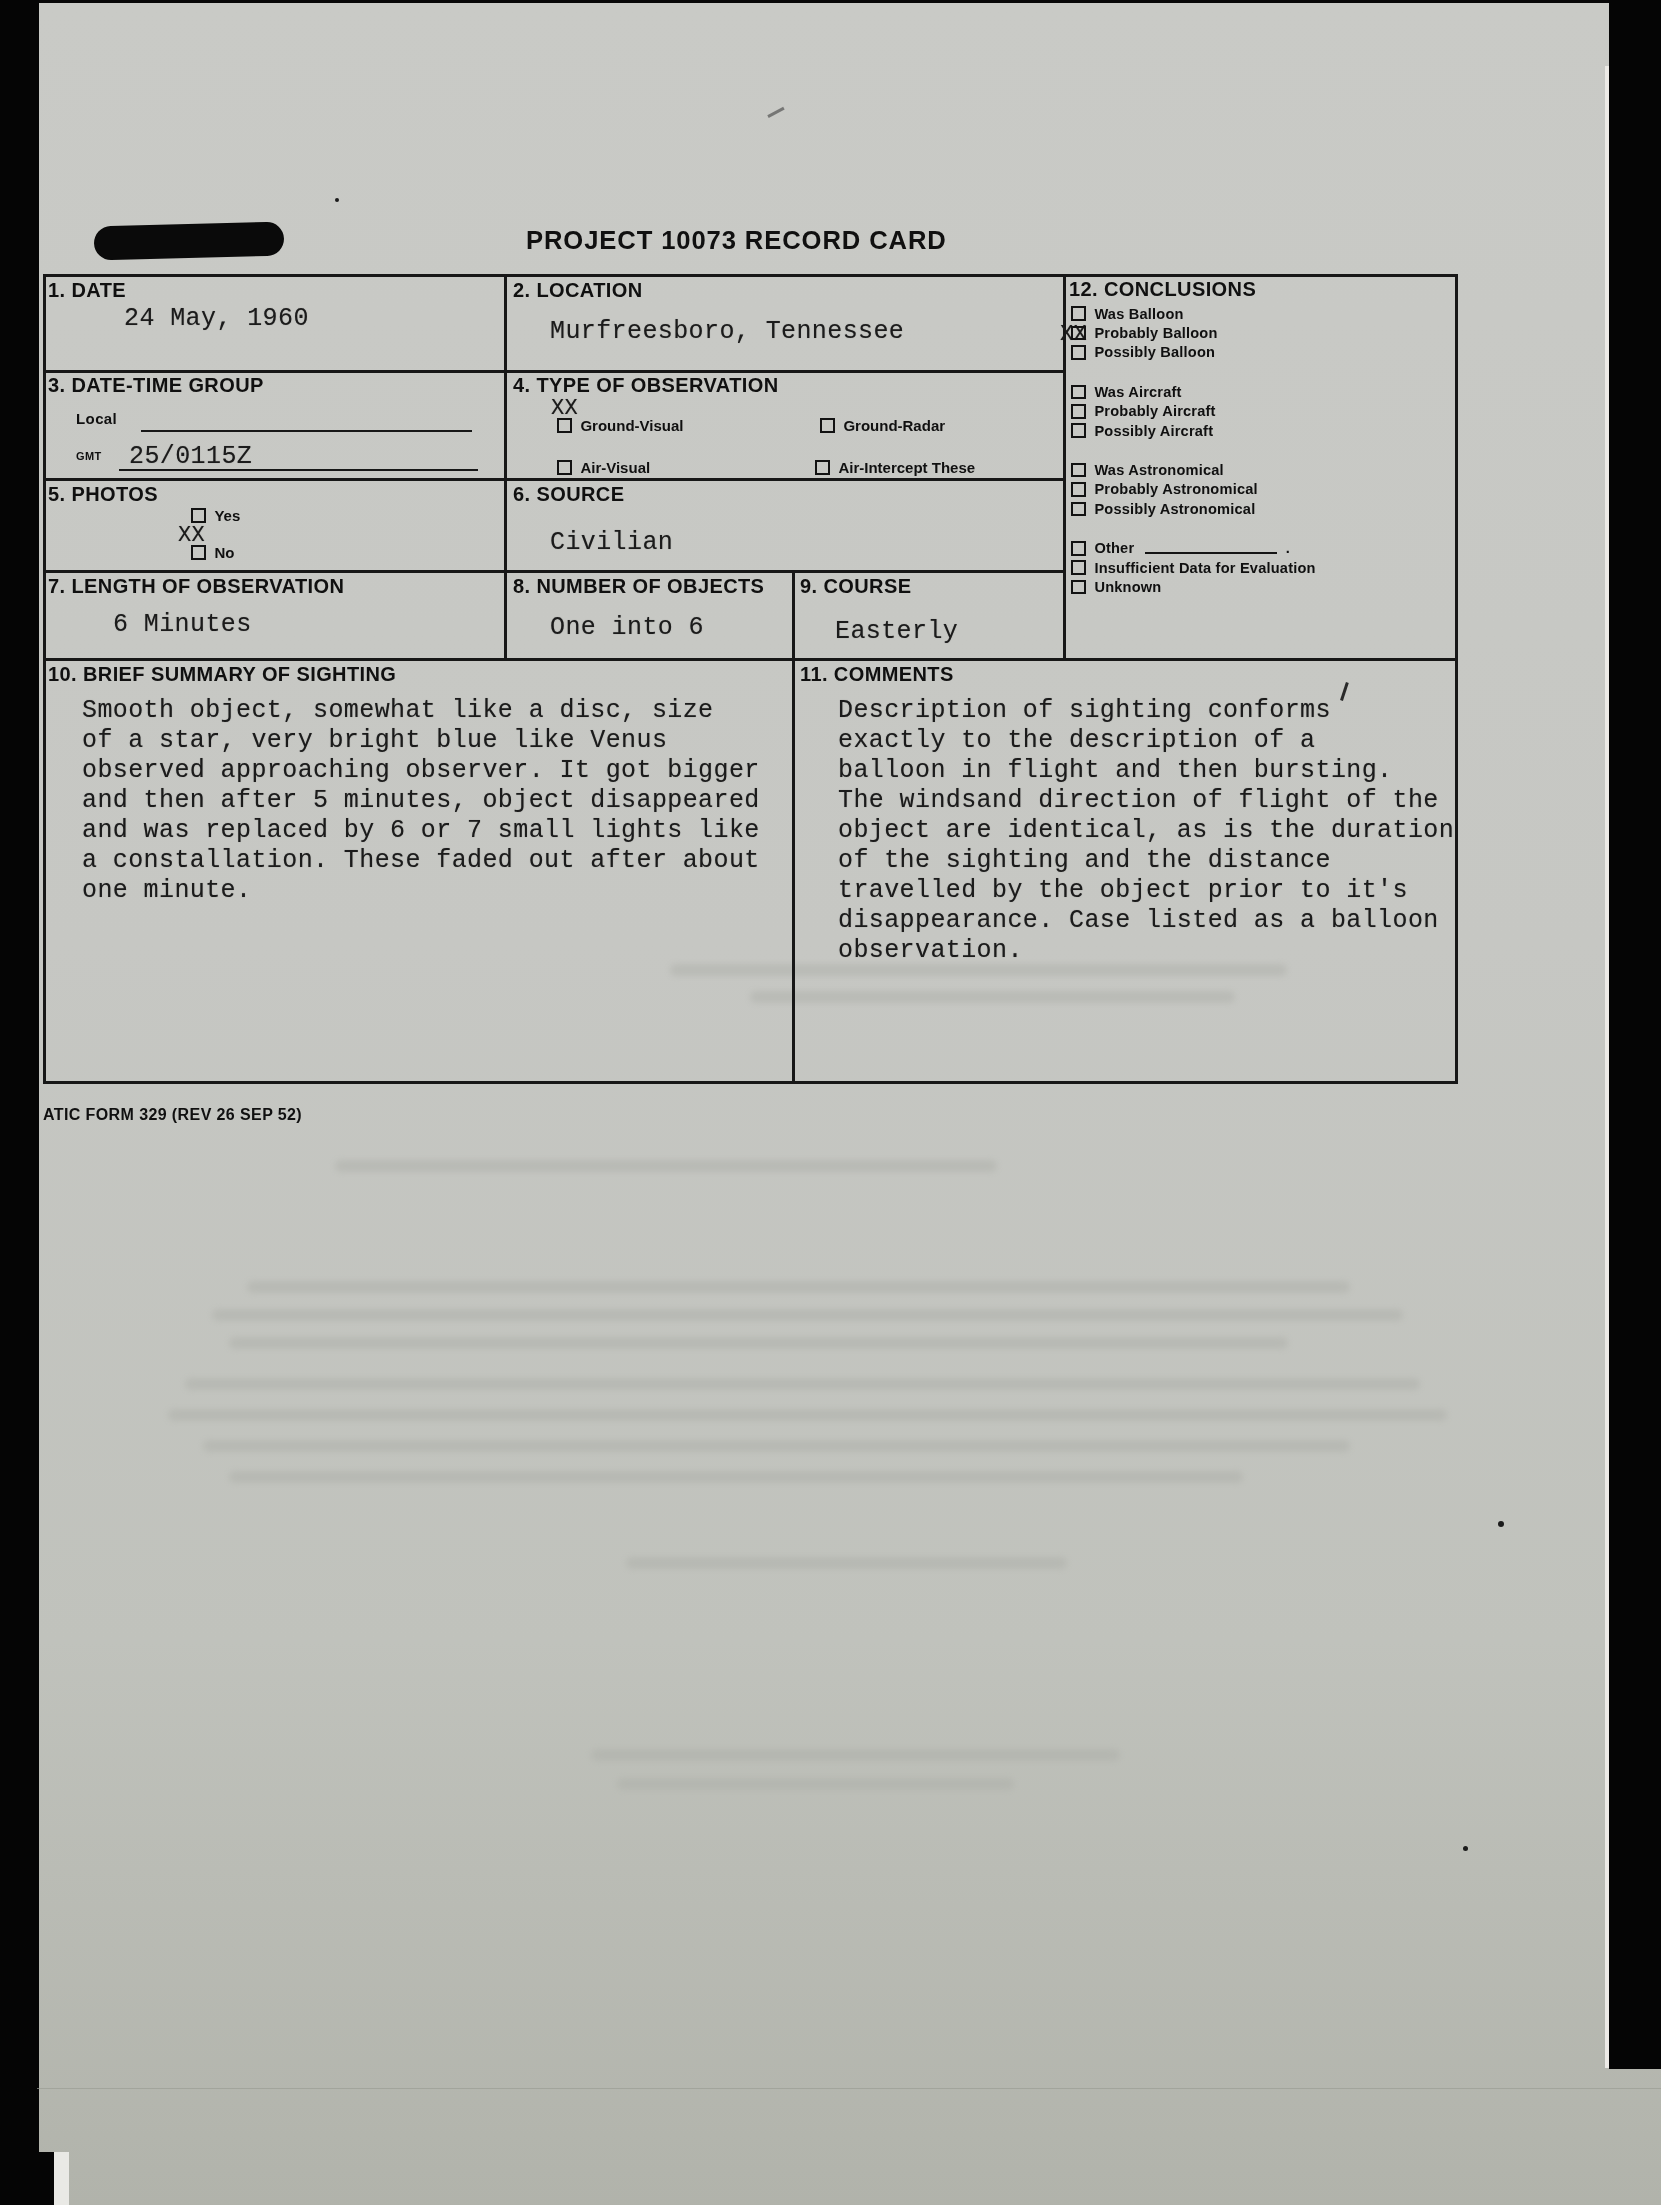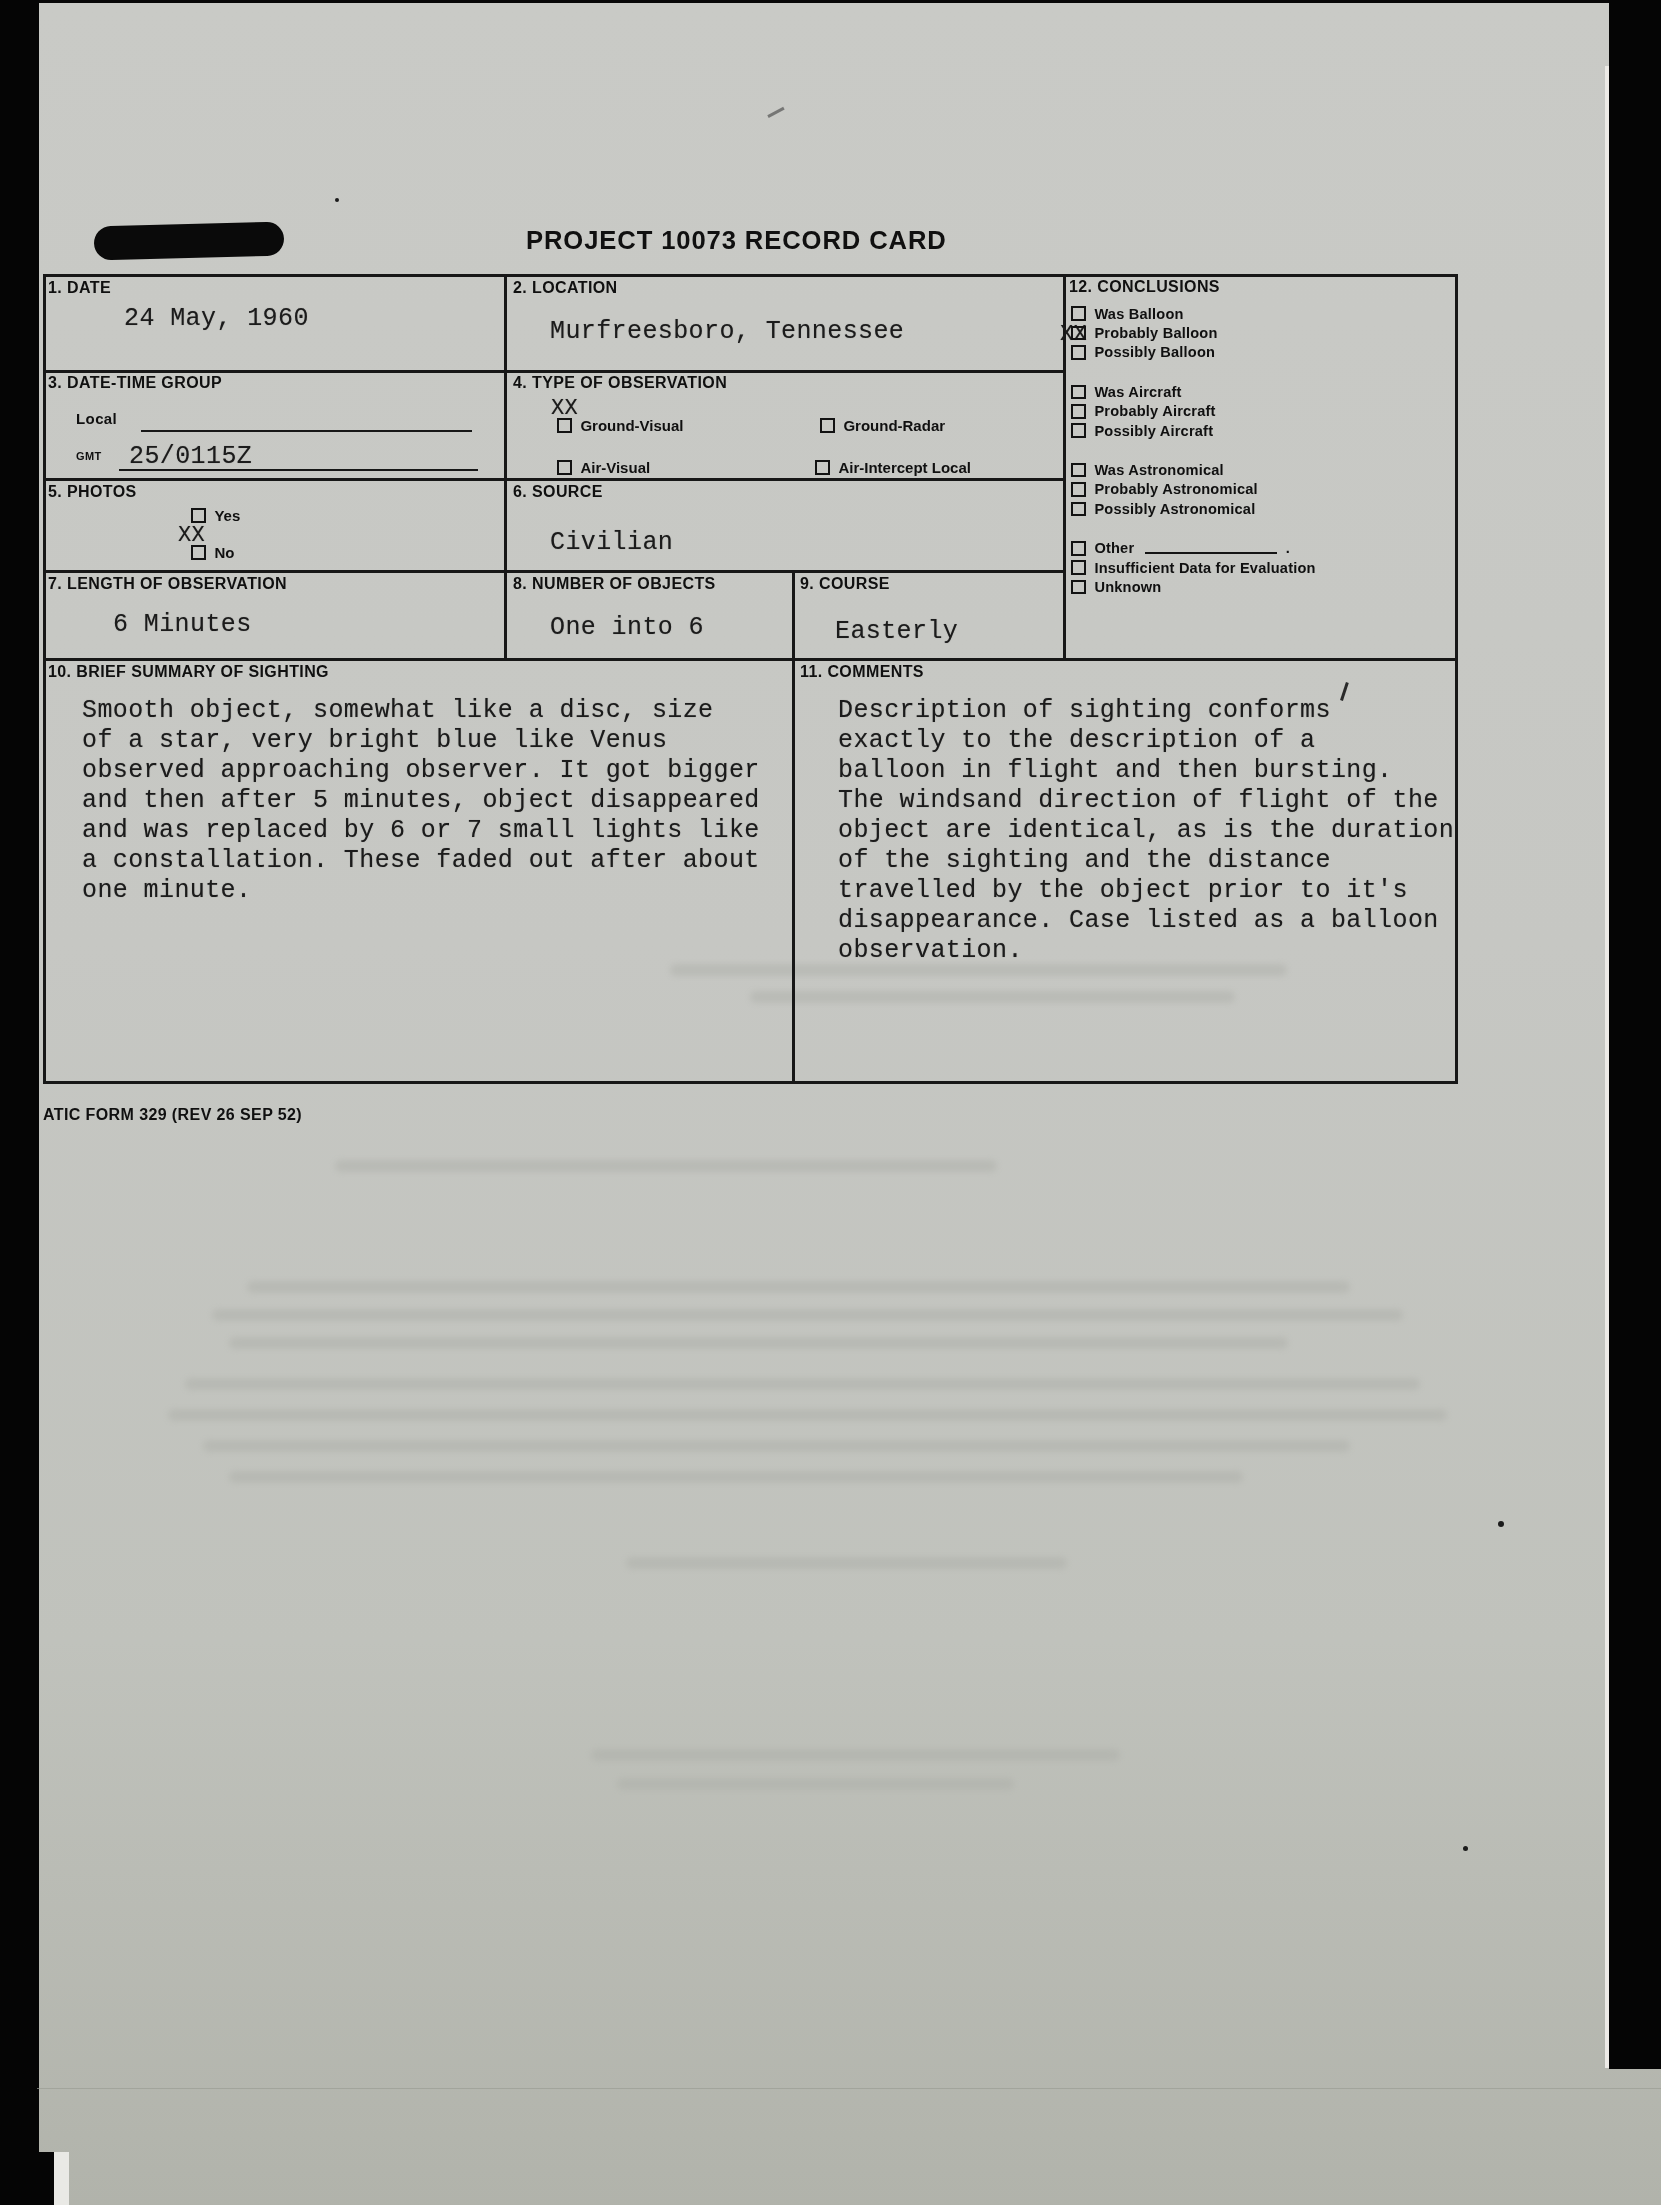--- a/index.html
+++ b/index.html
@@ -7,21 +7,21 @@
     width:1662px;height:2483px;position:relative;overflow:hidden;
     background:#070707;
     font-family:"Liberation Sans",sans-serif;
   }
   .abs{position:absolute;}
   .paper{
     position:absolute;left:37px;top:2.6px;width:1624px;height:2480px;
     background:linear-gradient(180deg,#c9cac6 0%,#c6c7c3 38%,#c0c2bc 66%,#b3b5ad 86%,#a9aba2 100%);
   }
   .label{
-    font-family:"Liberation Sans",sans-serif;font-weight:bold;font-size:16px;
+    font-family:"Liberation Sans",sans-serif;font-weight:bold;font-size:20px;
     color:#101010;letter-spacing:0.4px;white-space:nowrap;
   }
   .typed{
     font-family:"Liberation Mono","DejaVu Sans Mono",monospace;
     font-size:25px;color:#1b1b1b;letter-spacing:0.4px;white-space:nowrap;
     text-shadow:0 0 0.9px rgba(25,25,25,.38);
   }
   .typed-block{white-space:pre-line;line-height:30px;}
   .hline,.vline,.uline{position:absolute;background:#171717;}
   .tbl-border{position:absolute;border:3.1px solid #171717;box-sizing:border-box;background:transparent;}
@@ -106,21 +106,21 @@
 <div class="obs-item" style="left:820px;top:417px;text-align:center;">
   <span class="cbx"></span>
   <span>Ground-Radar</span>
 </div>
 <div class="obs-item" style="left:557px;top:459px;">
   <span class="cbx"></span>
   <span>Air-Visual</span>
 </div>
 <div class="obs-item" style="left:815px;top:459px;">
   <span class="cbx"></span>
-  <span>Air-Intercept Local</span>
+  <span>Air-Intercept These</span>
 </div>
 
 <div class="abs label" style="left:48px;top:483px;">5. PHOTOS</div>
 <div class="pho-item" style="left:191px;top:507px;">
   <span class="cbx"></span>
   <span>Yes</span>
 </div>
 <div class="abs typed" style="left:178px;top:523px;font-size:22px;">XX</div>
 <div class="pho-item" style="left:191px;top:535px;margin-top:9px;">
   <span class="cbx"></span>

